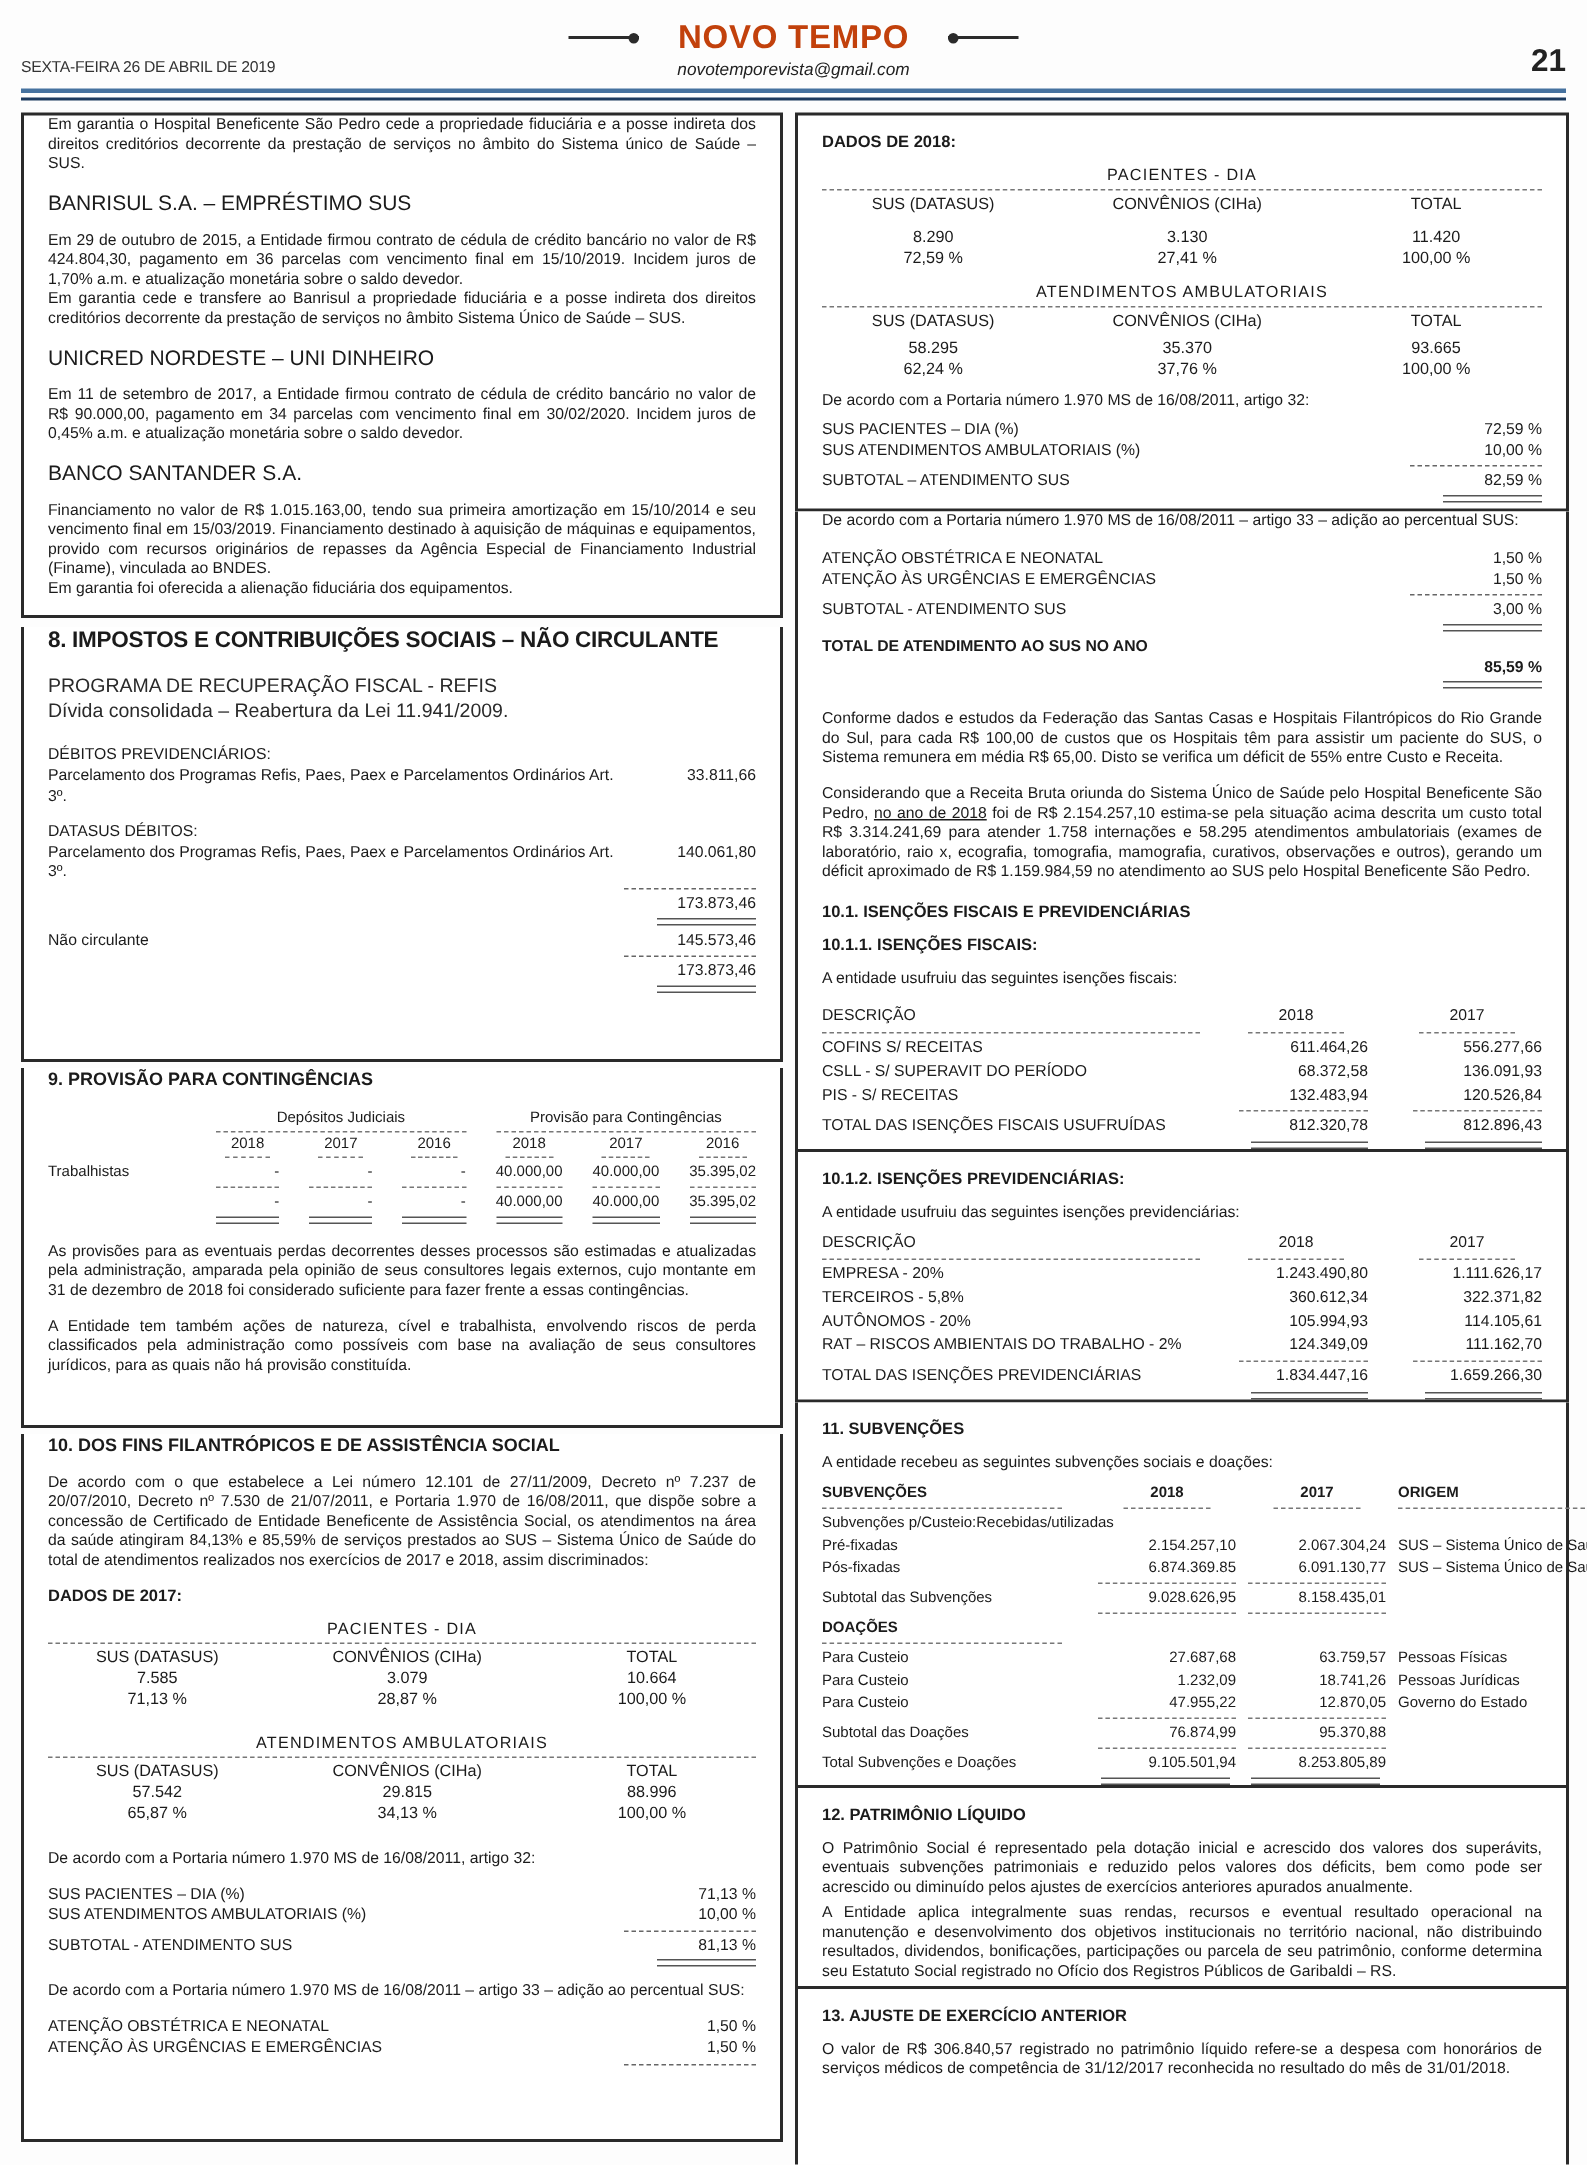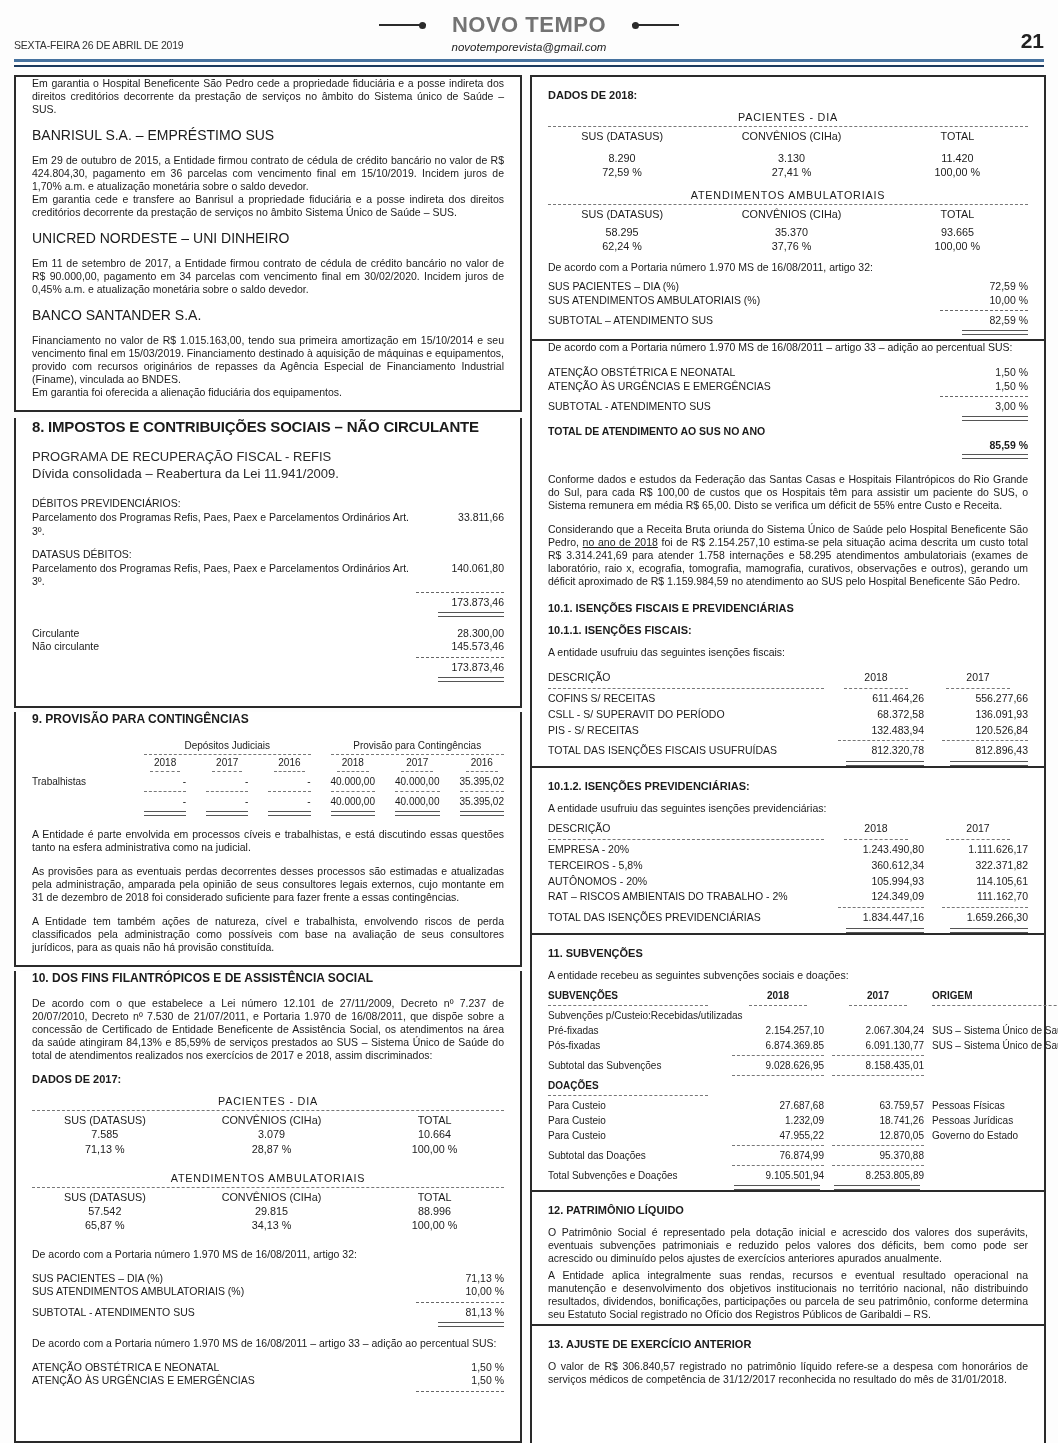--- a/index.html
+++ b/index.html
@@ -11,21 +11,21 @@
   
   .header{padding:12px 14px 0;}
   .header-band{display:grid;grid-template-columns:1fr auto 1fr;align-items:center;}
   .mast-center{display:flex;flex-direction:column;align-items:center;min-width:300px;}
   .mast-row{display:flex;align-items:center;width:100%;}
   .mast-line{flex:1;height:2px;background:#2b2b2b;position:relative;}
   .mast-line.l::after,.mast-line.r::before{
     content:'';position:absolute;top:-2.5px;width:7px;height:7px;border-radius:50%;background:#2b2b2b;}
   .mast-line.l::after{right:0;}
   .mast-line.r::before{left:0;}
-  .mast-title{font-size:22px;font-weight:bold;color:#737373;letter-spacing:.5px;padding:0 26px;white-space:nowrap;}
+  .mast-title{font-size:22px;font-weight:bold;color:#c2410c;letter-spacing:.5px;padding:0 26px;white-space:nowrap;}
   .mast-email{font-style:italic;font-size:11.5px;margin-top:3px;color:#222;}
   .hdr-date{align-self:end;font-size:10.5px;color:#333;letter-spacing:-0.2px;padding-bottom:2px;white-space:nowrap;}
   .hdr-page{align-self:end;justify-self:end;font-size:21px;font-weight:bold;color:#222;}
   .rule{margin:6px 14px 0;height:3px;border-top:3px solid #46729f;border-bottom:2px solid #1c3a5e;}
   
   .columns{display:flex;gap:8px;margin:8px 14px 0;align-items:flex-start;}
   .colL{width:508px;flex:none;}
   .colR{width:516px;flex:none;}
   .box{border:2px solid #2a2a2a;background:#fff;box-sizing:border-box;padding:0 16px;}
   .box + .box{border-top:none;}
@@ -51,21 +51,21 @@
   .stat-grid .gap{height:8px;grid-column:1 / span 3;}
   
   .cont{display:grid;grid-template-columns:92px repeat(6,1fr);column-gap:20px;font-size:10px;line-height:1.5;margin:2px 0 12px;}
   .cont .grp{grid-column:span 3;text-align:center;border-bottom:1px dashed #777;padding-bottom:1px;}
   .cont .yr{text-align:center;}
   .cont .ydash{border-top:1px dashed #777;width:72%;margin:1px auto 2px;}
   .cont .num{text-align:right;white-space:nowrap;}
   .cont .rdash{border-top:1px dashed #777;margin:2px 0;}
   .cont .rdbl{height:3px;border-top:1px solid #555;border-bottom:1px solid #555;margin-top:2px;}
   
-  .fx{display:grid;grid-template-columns:1fr 96px 100px;column-gap:4px;font-size:10.5px;line-height:1.5;}
+  .fx{display:grid;grid-template-columns:1fr 96px 100px;column-gap:16px;font-size:10.5px;line-height:1.5;}
   .fx .num{text-align:right;white-space:nowrap;}
   .fx .yr{text-align:center;}
   .fx .ldash{border-top:1px dashed #777;margin:2px 0;}
   .fx .sdash{border-top:1px dashed #777;width:64px;margin:2px auto;}
   .fx .tdash{border-top:1px dashed #777;margin:2px 0 2px auto;width:86px;}
   .fx .tdbl{height:3px;border-top:1px solid #555;border-bottom:1px solid #555;width:78px;margin:2px 0 0 auto;}
   
   .sv{display:grid;grid-template-columns:176px 92px 92px auto;column-gap:8px;font-size:10px;line-height:1.5;}
   .sv .num{text-align:right;white-space:nowrap;}
   .sv .yr{text-align:center;font-weight:bold;}
@@ -128,24 +128,20 @@
       <div class="lv">
         <span>Parcelamento dos Programas Refis, Paes, Paex e Parcelamentos Ordinários Art. 3º.</span>
         <span class="v">140.061,80</span>
       </div>
       <div class="dash"></div>
       <div class="lv">
         <span></span>
           <span class="v">173.873,46</span>
       </div>
       <div class="dbl"></div>
-      <div class="lv mt10">
-        <span>Circulante</span>
-        <span class="v">28.300,00</span>
-      </div>
       <div class="lv">
         <span>Não circulante</span>
         <span class="v">145.573,46</span>
       </div>
       <div class="dash"></div>
       <div class="lv">
         <span></span>
           <span class="v">173.873,46</span>
       </div>
       <div class="dbl"></div>
@@ -186,21 +182,20 @@
         <div class="num">40.000,00</div>
         <div class="num">35.395,02</div>
         <div></div>
         <div class="rdbl"></div>
           <div class="rdbl"></div>
           <div class="rdbl"></div>
           <div class="rdbl"></div>
           <div class="rdbl"></div>
           <div class="rdbl"></div>
       </div>
-      <p>A Entidade é parte envolvida em processos cíveis e trabalhistas, e está discutindo essas questões tanto na esfera administrativa como na judicial.</p>
       <p>As provisões para as eventuais perdas decorrentes desses processos são estimadas e atualizadas pela administração, amparada pela opinião de seus consultores legais externos, cujo montante em 31 de dezembro de 2018 foi considerado suficiente para fazer frente a essas contingências.</p>
       <p>A Entidade tem também ações de natureza, cível e trabalhista, envolvendo riscos de perda classificados pela administração como possíveis com base na avaliação de seus consultores jurídicos, para as quais não há provisão constituída.</p>
     </div>
 
     <div class="box" style="min-height:472px;">
       <div class="h-med">10. DOS FINS FILANTRÓPICOS E DE ASSISTÊNCIA SOCIAL</div>
       <p>De acordo com o que estabelece a Lei número 12.101 de 27/11/2009, Decreto nº 7.237 de 20/07/2010, Decreto nº 7.530 de 21/07/2011, e Portaria 1.970 de 16/08/2011, que dispõe sobre a concessão de Certificado de Entidade Beneficente de Assistência Social, os atendimentos na área da saúde atingiram 84,13% e 85,59% de serviços prestados ao SUS – Sistema Único de Saúde do total de atendimentos realizados nos exercícios de 2017 e 2018, assim discriminados:</p>
       <div class="h-small">DADOS DE 2017:</div>
       <div class="stat">
         <div class="stat-title">PACIENTES - DIA</div>

